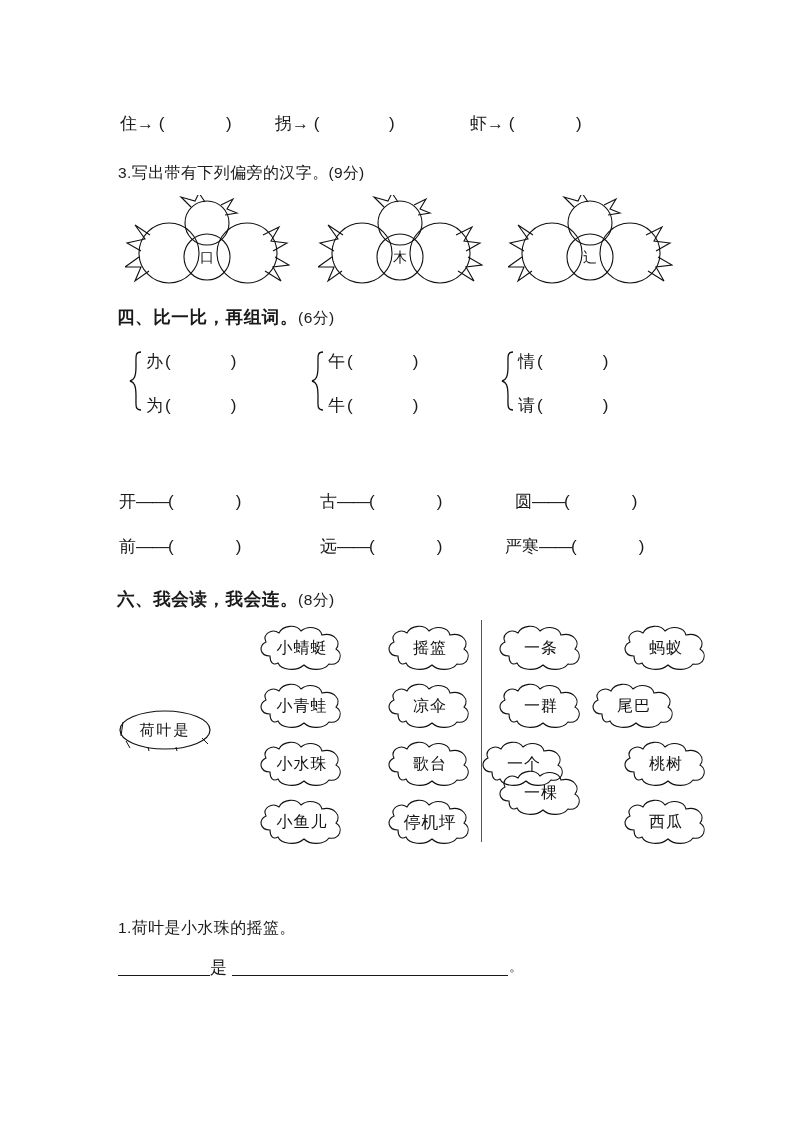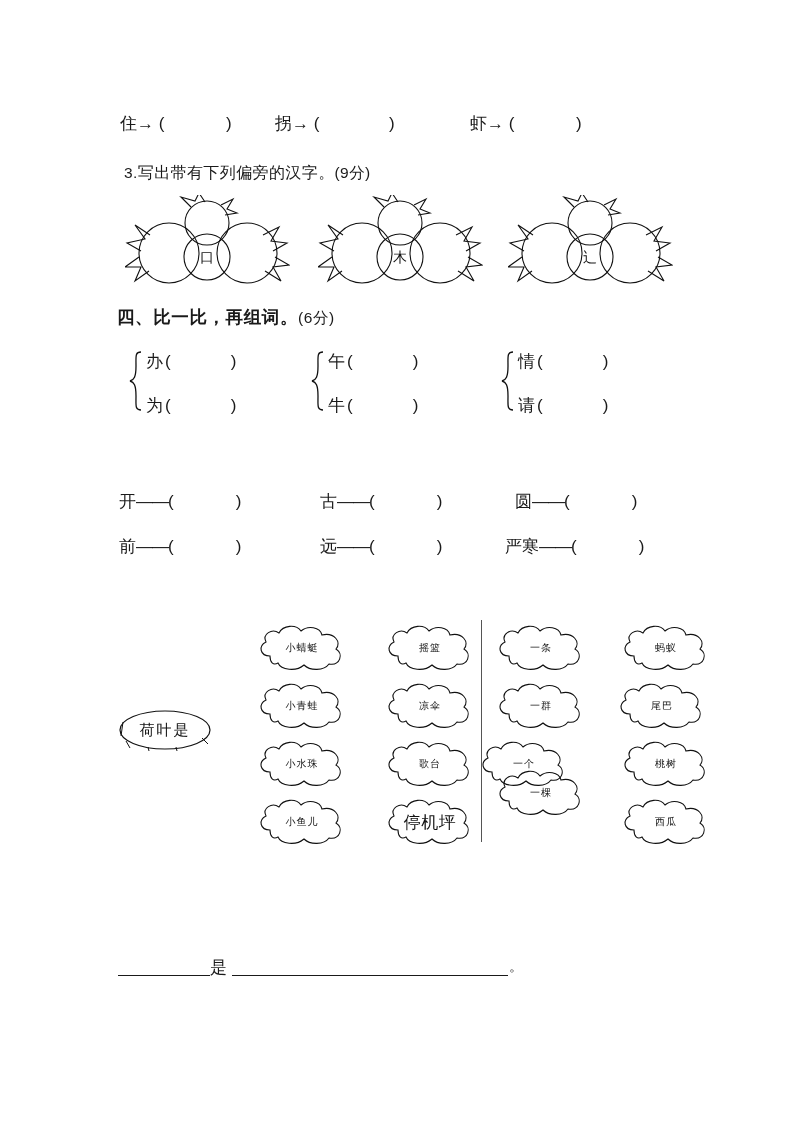--- a/index.html
+++ b/index.html
@@ -6,21 +6,21 @@
   body{
     width:793px;height:1122px;position:relative;overflow:hidden;
     font-family:"Liberation Sans","DejaVu Sans",sans-serif;
     color:#1a1a1a;
   }
   .page{position:absolute;left:0;top:0;width:793px;height:1122px;}
 
   
   .row{position:absolute;white-space:nowrap;}
   .heading{font-size:17.5px;font-weight:700;letter-spacing:.6px;}
-  .sub{font-size:16px;letter-spacing:.4px;margin-left:6px;}
+  .sub{font-size:16px;letter-spacing:.4px;}
   .score{font-size:15.5px;}
 
   
   .arrow-item{position:absolute;font-size:17px;white-space:nowrap;}
 
   
   .flower-wrap{position:absolute;}
   .flower svg{display:block;}
   .radical{
     font-size:14px;
@@ -47,21 +47,21 @@
   .dash{display:inline-block;letter-spacing:-1px;}
   .gap{display:inline-block;width:62px;}
 
   
   .match-area{position:absolute;left:0;top:0;}
   .cloud{position:absolute;}
   .cloud svg{display:block;}
   .cloud-text{
     position:absolute;left:0;top:0;width:100%;height:100%;
     display:flex;align-items:center;justify-content:center;
-    font-size:10px;letter-spacing:1px;color:#111;
+    font-size:16px;letter-spacing:1px;color:#111;
     pointer-events:none;
   }
   .cloud-text.small{font-size:17px;letter-spacing:.5px;}
   .ellipse-wrap{position:absolute;}
   .ellipse-text{
     position:absolute;left:0;top:0;width:100%;height:100%;
     display:flex;align-items:center;justify-content:center;
     font-size:15px;letter-spacing:2px;color:#111;
   }
   .divider{position:absolute;background:#555;width:1px;}
@@ -219,20 +219,23 @@
   <div class="anto" style="left:119px;top:535px;">
     <span>前</span><span class="dash">——</span><span>(</span><span class="gap"></span><span>)</span>
   </div>
   <div class="anto" style="left:320px;top:535px;">
     <span>远</span><span class="dash">——</span><span>(</span><span class="gap"></span><span>)</span>
   </div>
   <div class="anto" style="left:505px;top:535px;">
     <span>严寒</span><span class="dash">——</span><span>(</span><span class="gap"></span><span>)</span>
   </div>
 
+  <div class="row heading" style="left:117px;top:587px;">
+    <span>六、我会读，我会连。</span><span class="score" style="font-weight:400;">(8分)</span>
+  </div>
 
   <div class="match-area">
 
     <div class="ellipse-wrap" style="left:118px;top:708px;width:94px;height:44px;">
       <svg width="94" height="44" viewBox="0 0 94 44">
         <ellipse cx="47" cy="22" rx="45" ry="19" fill="none" stroke="#111" stroke-width="1.2"></ellipse>
         <path d="M5 14 L3 28 M8 33 L12 40 M30 39 L31 43 M58 39 L59 43 M84 30 L90 36" stroke="#111" stroke-width="1" fill="none"></path>
       </svg>
       <div class="ellipse-text">荷叶是</div>
     </div>
@@ -313,40 +316,43 @@
         </svg>
       <div class="cloud-text">一棵</div>
     </div>
 
     <div class="cloud" style="left:620px;top:624px;width:92px;height:48px;">
       <svg width="92" height="48" viewBox="0 0 92 48">
           <path d="M14 32 C4 32 2 22 10 18 C6 10 16 4 23 9 C27 1 40 0 45 7 C52 1 64 3 66 11 C78 8 86 18 80 25 C88 30 84 42 73 40 C68 47 54 47 48 41 C40 48 25 46 22 39 C17 42 14 38 14 32 Z" fill="none" stroke="#111" stroke-width="1.1"></path>
         </svg>
       <div class="cloud-text">蚂蚁</div>
     </div>
-    <div class="cloud" style="left:616px;top:682px;width:92px;height:48px;">
+    <div class="cloud" style="left:588px;top:682px;width:92px;height:48px;">
       <svg width="92" height="48" viewBox="0 0 92 48">
           <path d="M14 32 C4 32 2 22 10 18 C6 10 16 4 23 9 C27 1 40 0 45 7 C52 1 64 3 66 11 C78 8 86 18 80 25 C88 30 84 42 73 40 C68 47 54 47 48 41 C40 48 25 46 22 39 C17 42 14 38 14 32 Z" fill="none" stroke="#111" stroke-width="1.1"></path>
         </svg>
       <div class="cloud-text">尾巴</div>
     </div>
     <div class="cloud" style="left:620px;top:740px;width:92px;height:48px;">
       <svg width="92" height="48" viewBox="0 0 92 48">
           <path d="M14 32 C4 32 2 22 10 18 C6 10 16 4 23 9 C27 1 40 0 45 7 C52 1 64 3 66 11 C78 8 86 18 80 25 C88 30 84 42 73 40 C68 47 54 47 48 41 C40 48 25 46 22 39 C17 42 14 38 14 32 Z" fill="none" stroke="#111" stroke-width="1.1"></path>
         </svg>
       <div class="cloud-text">桃树</div>
     </div>
     <div class="cloud" style="left:620px;top:798px;width:92px;height:48px;">
       <svg width="92" height="48" viewBox="0 0 92 48">
           <path d="M14 32 C4 32 2 22 10 18 C6 10 16 4 23 9 C27 1 40 0 45 7 C52 1 64 3 66 11 C78 8 86 18 80 25 C88 30 84 42 73 40 C68 47 54 47 48 41 C40 48 25 46 22 39 C17 42 14 38 14 32 Z" fill="none" stroke="#111" stroke-width="1.1"></path>
         </svg>
       <div class="cloud-text">西瓜</div>
     </div>
   </div>
 
 
+  <div class="row sub" style="left:118px;top:918px;">
+    <span class="score">1.</span><span>荷叶是小水珠的摇篮。</span>
+  </div>
 
   <div class="blank" style="left:118px;top:975px;width:92px;"></div>
   <div class="shi" style="left:210px;top:956px;">是</div>
   <div class="blank" style="left:232px;top:975px;width:276px;"></div>
   <div class="period" style="left:509px;top:958px;font-size:14px;">。</div>
 
 </div>
 
 </body></html>

